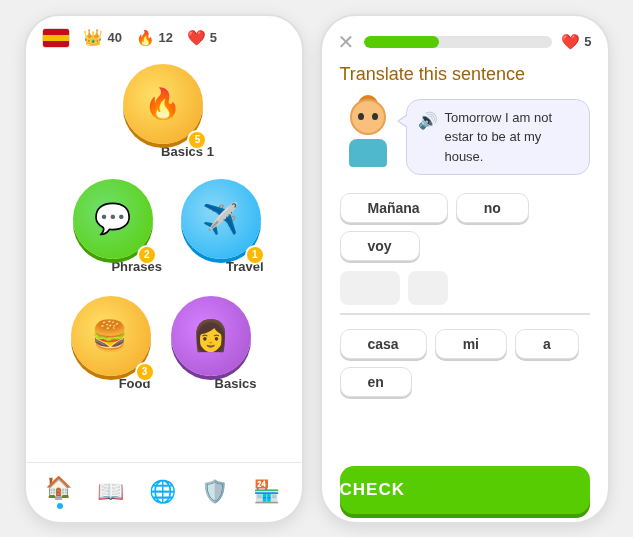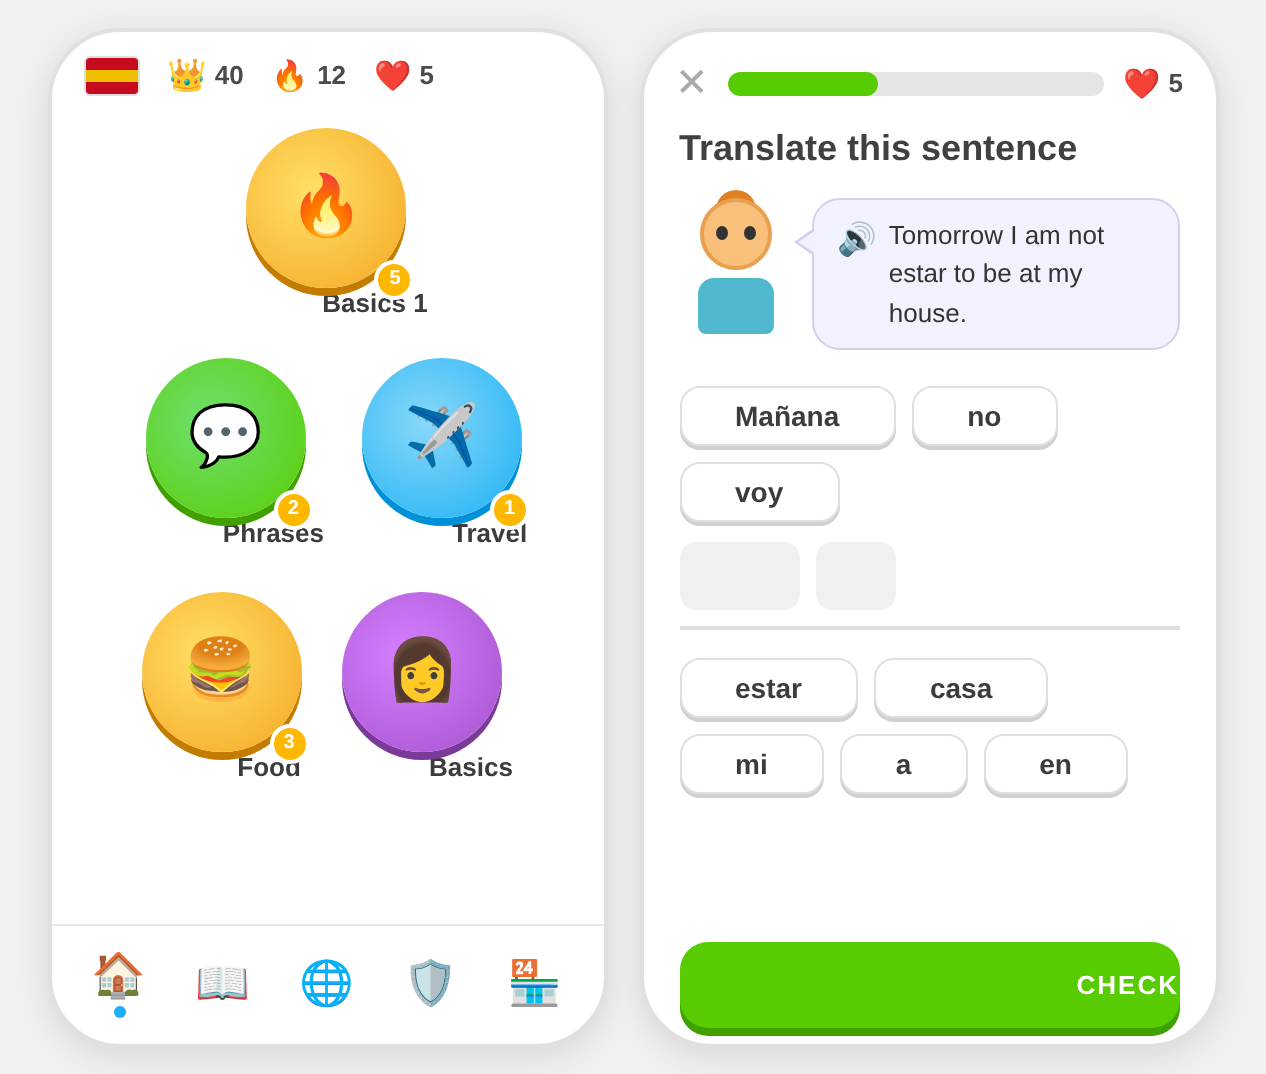--- a/index.html
+++ b/index.html
@@ -176,22 +176,22 @@
       width: 40%;
     }
     .right-content {
       flex: 1;
       padding: 4px 18px 8px;
       display: flex;
       flex-direction: column;
     }
     .section-title {
       font-size: 18px;
-      font-weight: 700;
-      color: #404040;
+      font-weight: 400;
+      color: #a16207;
       margin-bottom: 14px;
     }
     .translate-area {
       display: flex;
       align-items: flex-start;
       gap: 10px;
       margin-bottom: 18px;
     }
     .character-figure {
       width: 56px; height: 70px;
@@ -310,28 +310,28 @@
     .word-bank {
       display: flex;
       flex-wrap: wrap;
       gap: 8px;
     }
     .check-btn {
       background: #58cc02;
       color: #fff;
       border: none;
       border-radius: 14px;
-      font-size: 13px;
+      font-size: 17px;
       font-weight: 900;
       letter-spacing: 1px;
       padding: 14px 0;
       width: 100%;
       cursor: pointer;
       margin-top: auto;
-      text-align: right;
+      text-align: left;
       box-shadow: 0 4px 0 #40a000;
     }
     
     .ring-wrap {
       position: relative;
       width: 80px; height: 80px;
     }
     .ring-svg {
       position: absolute; top: 0; left: 0;
       width: 80px; height: 80px;
@@ -492,21 +492,20 @@
         <div class="word-chip">no</div>
         <div class="word-chip">voy</div>
       </div>
 
       <div class="answer-area">
         <div class="answer-chip"></div>
         <div class="answer-chip-sm"></div>
       </div>
 
       <div class="word-bank">
-        <div class="word-chip">estar</div>
         <div class="word-chip">casa</div>
         <div class="word-chip">mi</div>
         <div class="word-chip">a</div>
         <div class="word-chip">en</div>
       </div>
 
       <div style="flex:1;"></div>
 
       <button class="check-btn">CHECK</button>
     </div>

